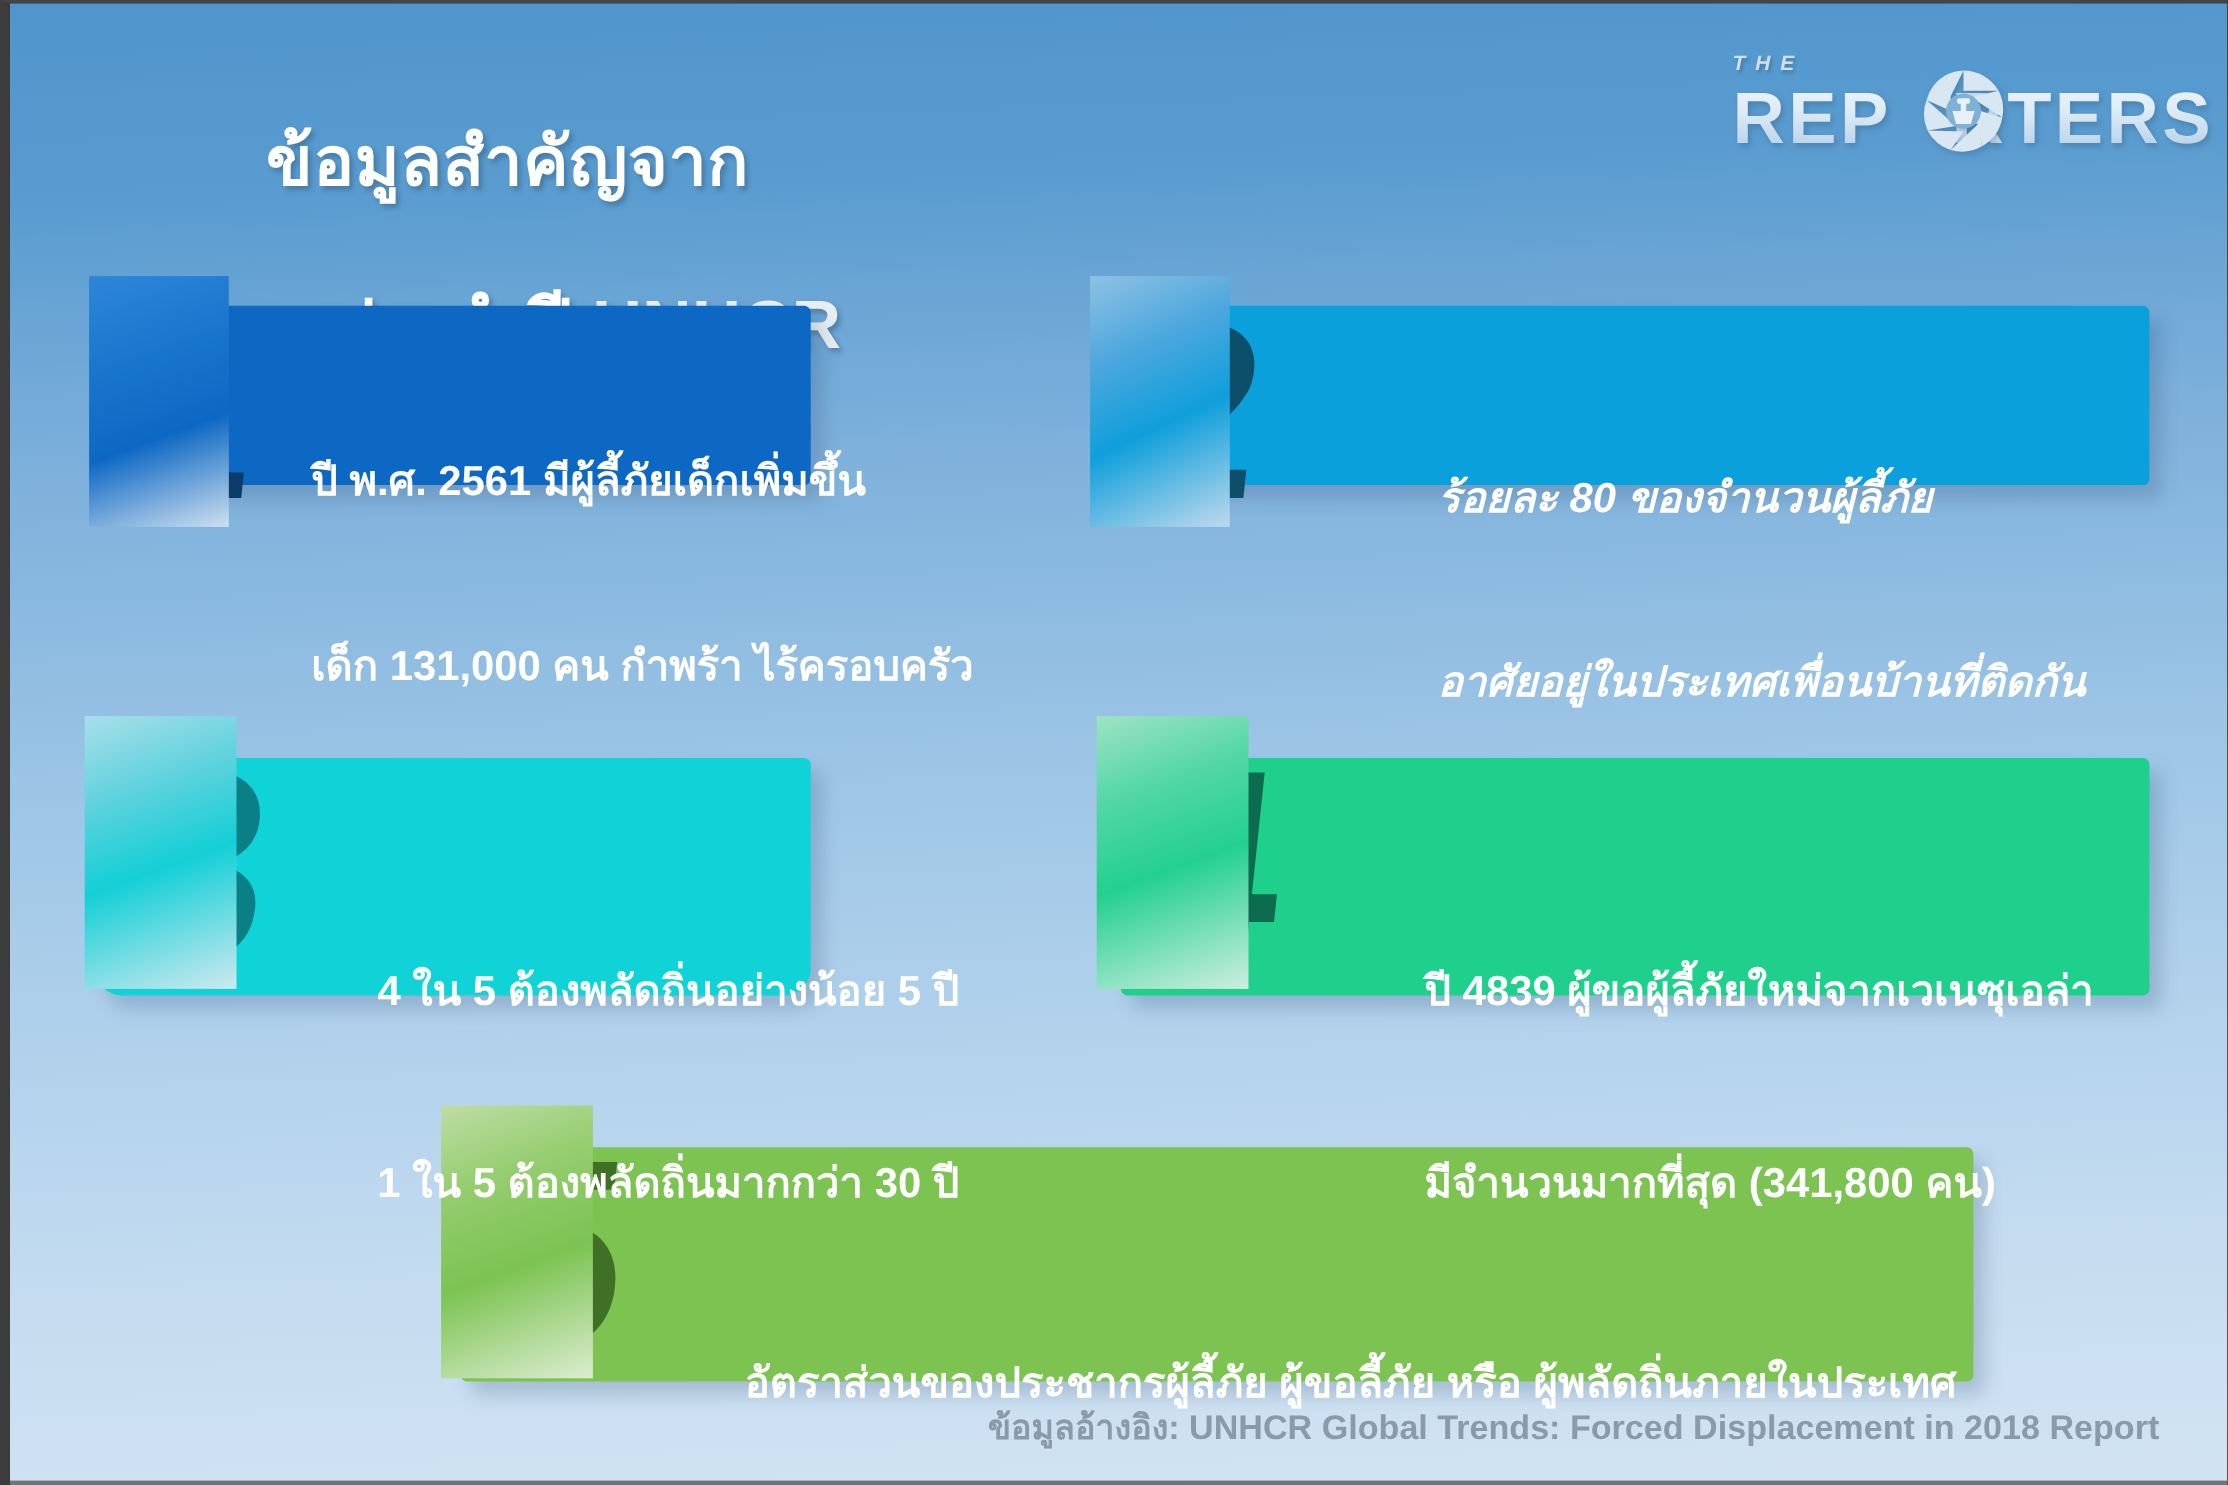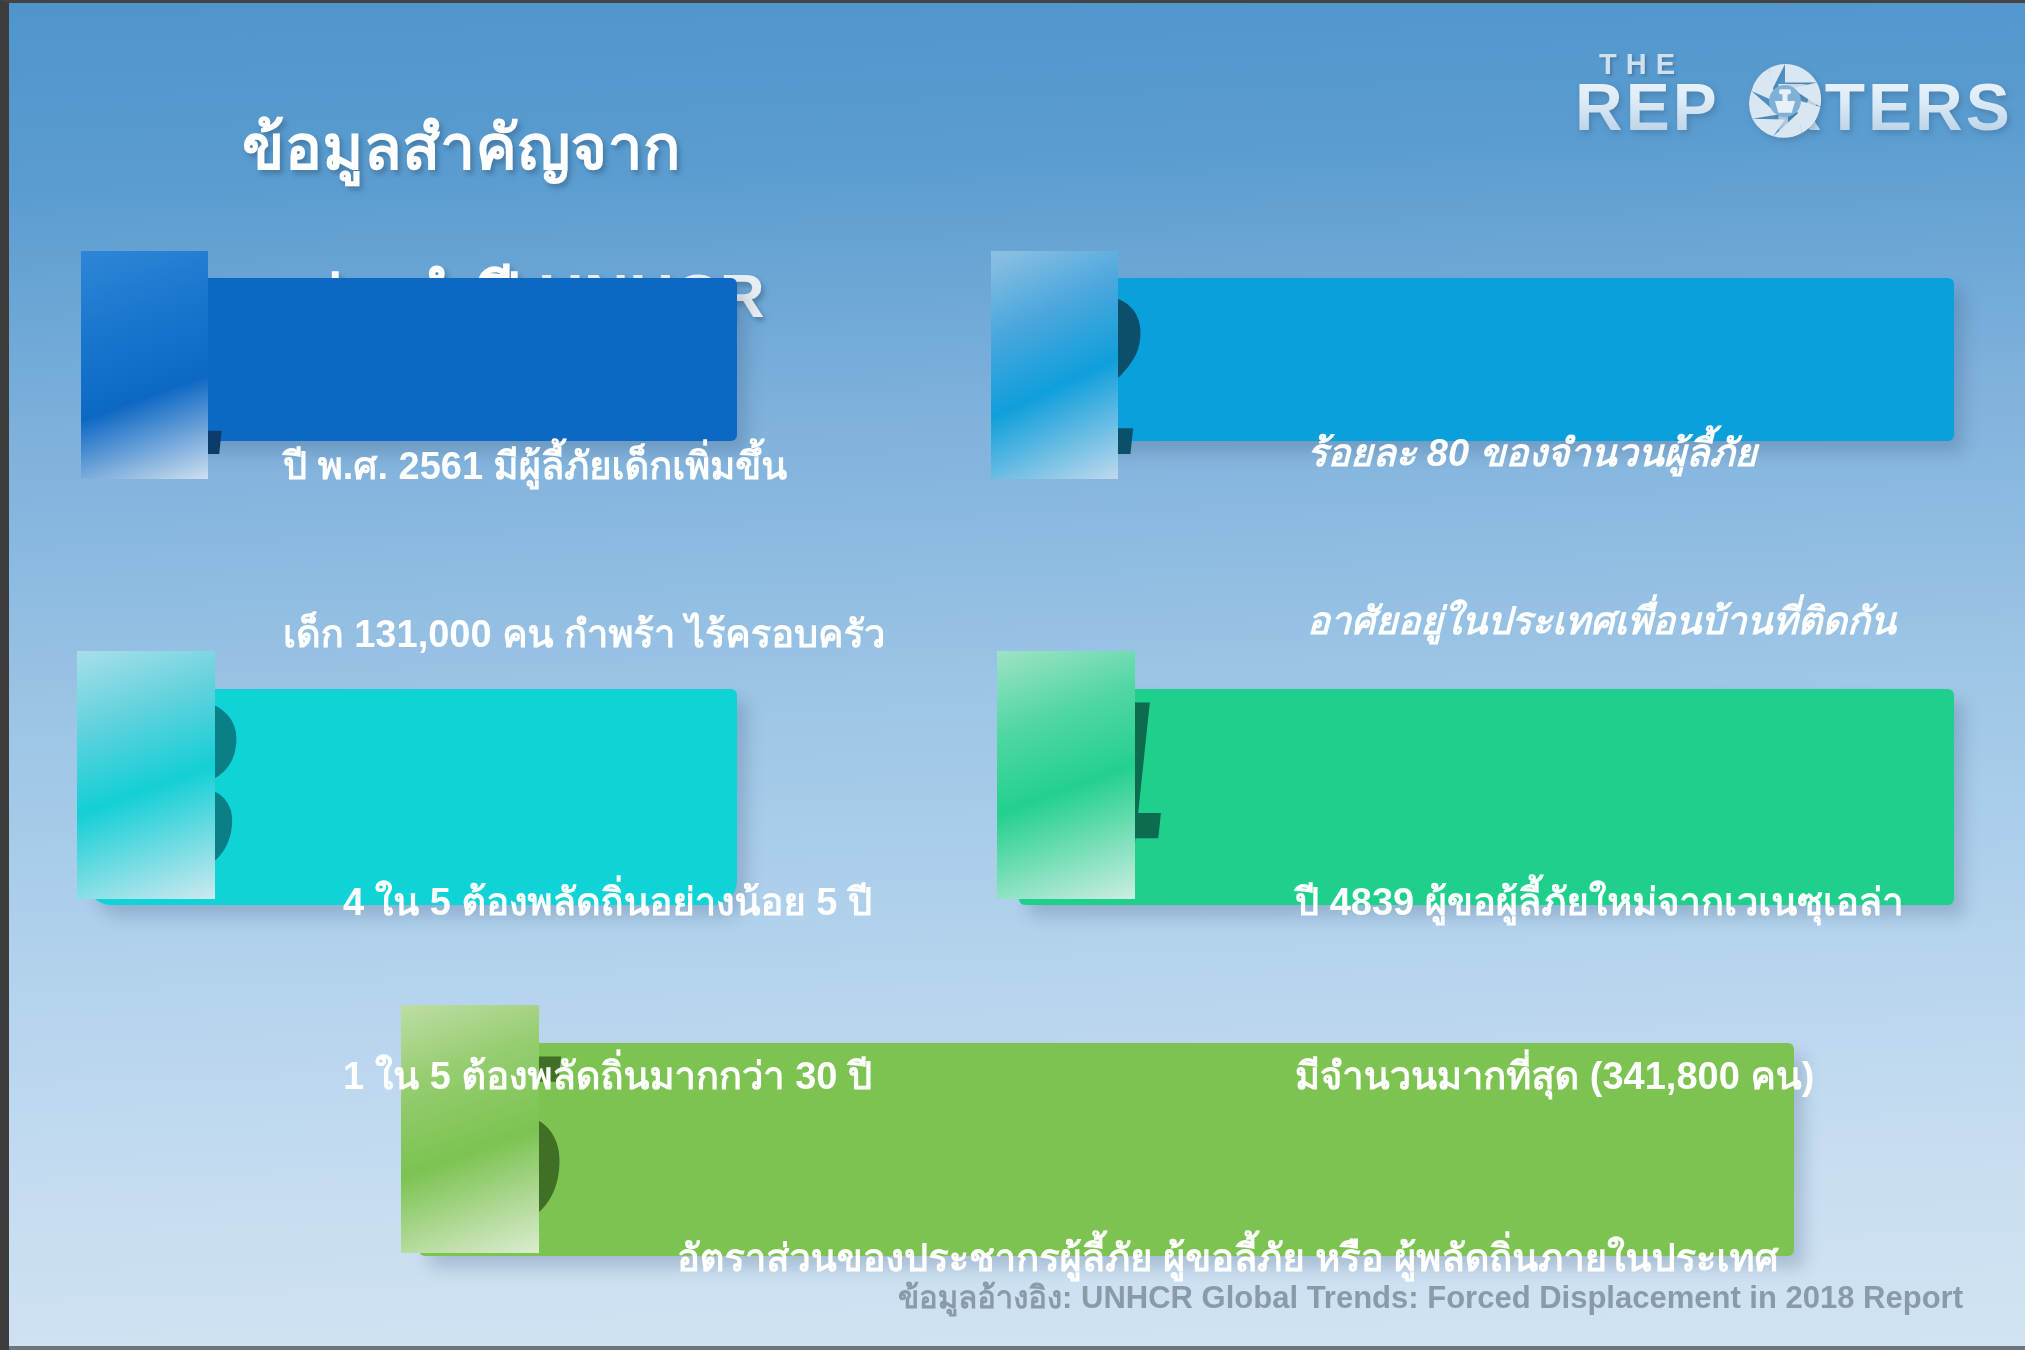--- a/index.html
+++ b/index.html
@@ -30,23 +30,23 @@
     text-align:center;
   }
   .title .line2{display:block;}
   .title .unhcr{color:#e9eef2;}
 
   
   .logo{
     position:absolute;right:60px;top:42px;width:390px;height:90px;
   }
   .logo .the{
-    position:absolute;left:24px;top:3px;
-    font-size:29px;font-weight:bold;letter-spacing:9px;
-    color:#cfe0ee;text-shadow:2px 2px 3px rgba(40,70,100,.35);
+    position:absolute;left:0;top:3px;
+    font-size:19px;font-weight:bold;letter-spacing:9px;
+    color:#cfe0ee;text-shadow:2px 2px 3px rgba(40,70,100,.35);font-style:italic;
   }
   .logo .word{
     position:absolute;left:0;top:24px;
     font-size:66px;font-weight:bold;letter-spacing:3px;
     color:#cbdcec;
     background:linear-gradient(180deg,#eef5fb 0%,#dfecf6 40%,#aecae3 100%);
     -webkit-background-clip:text;background-clip:text;color:transparent;
     text-shadow:none;
     filter:drop-shadow(2px 3px 3px rgba(40,70,100,.30));
   }
@@ -80,21 +80,21 @@
     color:#ffffff;font-weight:bold;
     white-space:pre;
   }
   .box .txt span{display:block;}
 
   
   #box1{left:78px;top:275px;width:650px;height:163px;background:#0d68c4;}
   #box1 .num,#box1 .numshadow{font-size:228px;left:-6px;top:-27px;}
   #box1 .num{background:linear-gradient(160deg,#2e86d8 0%,#1875cc 35%,#0d68c4 62%,#cfe0ef 100%);}
   #box1 .numshadow{color:#0d3c6b;transform:translate(26px,10px) skewX(-6deg);}
-  #box1 .txt{left:196px;top:48px;font-size:38px;line-height:56px;}
+  #box1 .txt{left:196px;top:20px;font-size:38px;line-height:56px;}
 
   
   #box2{left:1010px;top:275px;width:935px;height:163px;background:#0aa0dc;border-radius:24px 6px 6px 24px;}
   #box2 .num,#box2 .numshadow{font-size:228px;left:-28px;top:-27px;}
   #box2 .num{background:linear-gradient(155deg,#8fc1e3 0%,#4ba7dd 30%,#0f9fdb 58%,#bfd9ec 100%);}
   #box2 .numshadow{color:#0c4f6b;transform:translate(30px,10px) skewX(-6deg);}
   #box2 .txt{left:288px;top:35px;font-size:38px;line-height:56px;font-style:italic;}
 
   
   #box3{left:78px;top:686px;width:650px;height:216px;background:#10d3d8;border-radius:6px 6px 24px 24px;}

